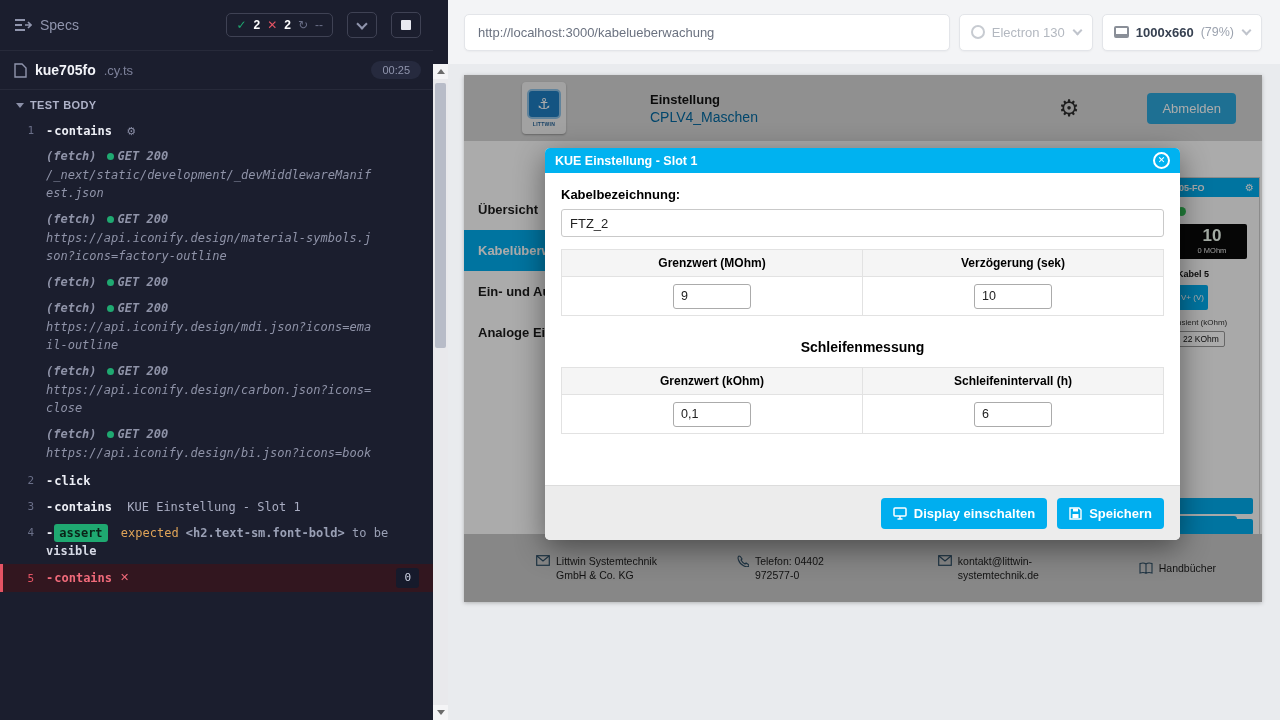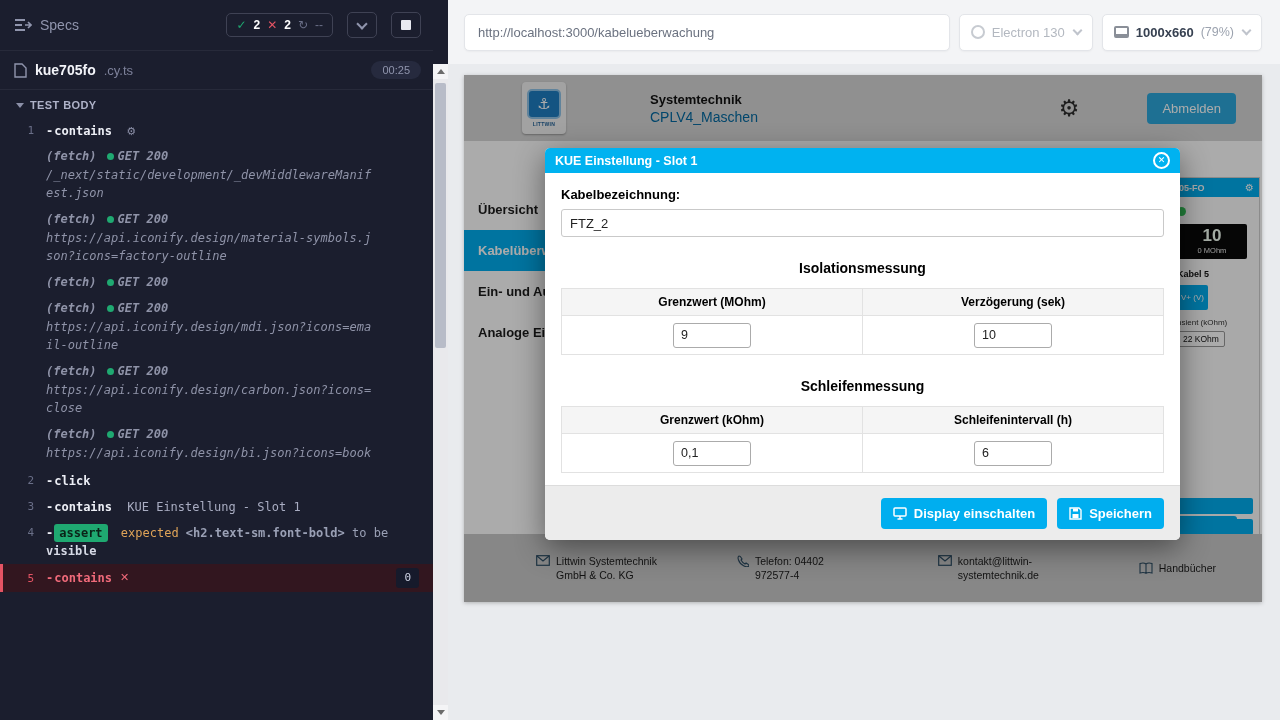--- a/index.html
+++ b/index.html
@@ -305,21 +305,21 @@
 
   <div class="stage-wrap">
     <div class="stage">
 
       <div class="app-header">
         <div class="logo-card">
           <span class="logo-sq">⚓</span>
           <span class="logo-word">LITTWIN</span>
         </div>
         <div class="station">
-          <div class="station-label">Systemtechnik</div>
+          <div class="station-label">Einstellung</div>
           <div class="station-value">CPLV4_Maschen</div>
         </div>
         <span class="hdr-gear">⚙</span>
         <button class="logout-btn">Abmelden</button>
       </div>
 
       <div class="app-nav">
         <div class="nav-item">Übersicht</div>
         <div class="nav-item active">Kabelüberwachung</div>
         <div class="nav-item">Ein- und Ausgänge</div>
@@ -359,21 +359,21 @@
           <svg class="f-ico" width="14" height="11" viewBox="0 0 14 11">
               <rect x="0.7" y="0.7" width="12.6" height="9.6" fill="none" stroke="#2f4f66" stroke-width="1.2"></rect>
               <path d="M1 1l6 5 6-5" fill="none" stroke="#2f4f66" stroke-width="1.2"></path>
             </svg>
           <span class="f-text">Littwin Systemtechnik GmbH &amp; Co. KG</span>
         </div>
         <div class="f-item">
           <svg class="f-ico" width="12" height="12" viewBox="0 0 12 12">
               <path d="M2 1c2 0 2 2 3 3L4 5c1 2 2 3 4 4l1-1c1 1 3 1 3 3-1 1-3 1-5 0C4 9.5 2.5 8 1.5 5 .8 3 1 1.5 2 1z" fill="none" stroke="#2f4f66" stroke-width="1.1"></path>
             </svg>
-          <span class="f-text">Telefon: 04402 972577-4</span>
+          <span class="f-text">Telefon: 04402 972577-0</span>
         </div>
         <div class="f-item">
           <svg class="f-ico" width="14" height="11" viewBox="0 0 14 11">
               <rect x="0.7" y="0.7" width="12.6" height="9.6" fill="none" stroke="#2f4f66" stroke-width="1.2"></rect>
               <path d="M1 1l6 5 6-5" fill="none" stroke="#2f4f66" stroke-width="1.2"></path>
             </svg>
           <span class="f-text">kontakt@littwin-systemtechnik.de</span>
         </div>
         <div class="f-item">
           <svg class="f-ico" width="14" height="12" viewBox="0 0 14 12">
@@ -387,21 +387,20 @@
 
       <div class="modal">
         <div class="modal-head">
           <span class="modal-title">KUE Einstellung - Slot 1</span>
           <span class="modal-close">✕</span>
         </div>
         <div class="modal-body">
           <div class="field-label">Kabelbezeichnung:</div>
           <input class="name-input" type="text" value="FTZ_2" style="">
 
-          <div class="sec-title">Isolationsmessung</div>
           <table class="mtable">
             <tbody>
                 <tr>
               <th>Grenzwert (MOhm)</th>
               <th>Verzögerung (sek)</th>
             </tr>
             <tr>
               <td><input class="cell-input" type="text" value="9" style=""></td>
               <td><input class="cell-input" type="text" value="10" style=""></td>
             </tr>

